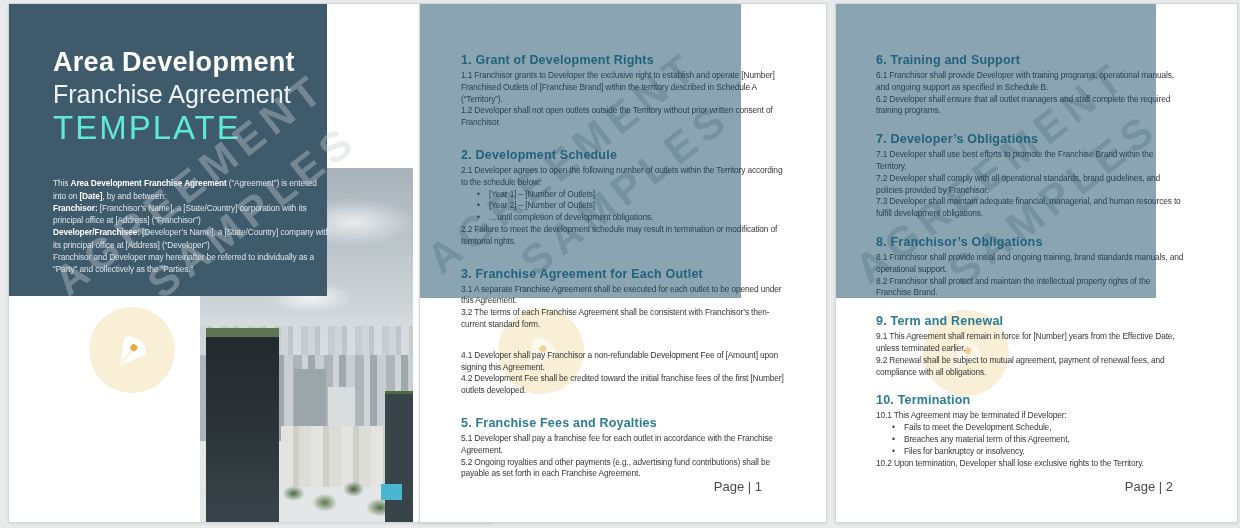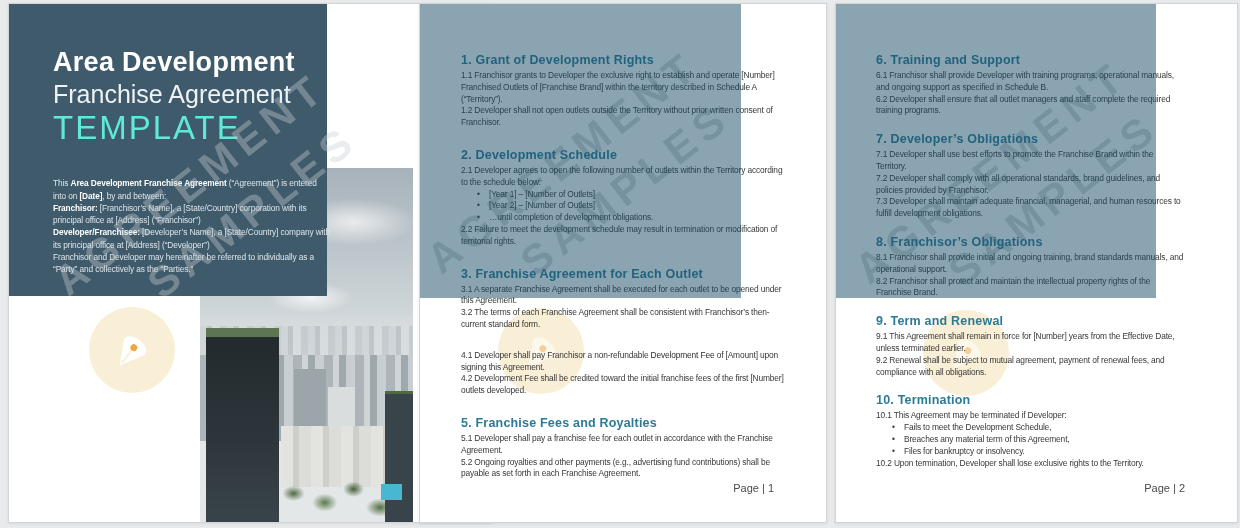--- a/index.html
+++ b/index.html
@@ -55,21 +55,21 @@
   .page3 .section{margin-top:15px}
   .section:first-child{margin-top:10px}
   .sec-title{font-size:12.5px;font-weight:700;color:#2b7b95;letter-spacing:.2px;margin:0 0 3px 0}
   .para{margin:0;font-size:8.4px;line-height:11.8px;color:#383838;letter-spacing:-.15px}
   .para .b{font-weight:400;color:#2e2e2e}
   .para.bullet{padding-left:28px;position:relative}
   .dot{position:absolute;left:16px;top:0}
   .band{position:absolute;top:0;left:0;height:294px;background:rgba(23,73,99,.5);z-index:3;pointer-events:none}
   .band2{width:321px}
   .band3{width:320px}
-  .foot{position:absolute;right:52px;bottom:28px;font-size:11px;color:#4a4a4a;z-index:4}
+  .foot{position:absolute;right:64px;bottom:28px;font-size:13px;color:#4a4a4a;z-index:4}
 
   
   .wm{position:absolute;z-index:3;transform:rotate(-38deg);display:flex;flex-direction:column;gap:12px;
       pointer-events:none;white-space:nowrap}
   .page2 .wm,.page3 .wm{z-index:1}
   .wm span{font-size:42px;font-weight:700;letter-spacing:7px;color:rgba(125,137,145,.32)}
   .wm1{left:34px;top:150px}
   .wm1 span{color:rgba(200,207,211,.38)}
   .wm2{left:-4px;top:128px}
   .wm3{left:8px;top:138px}

